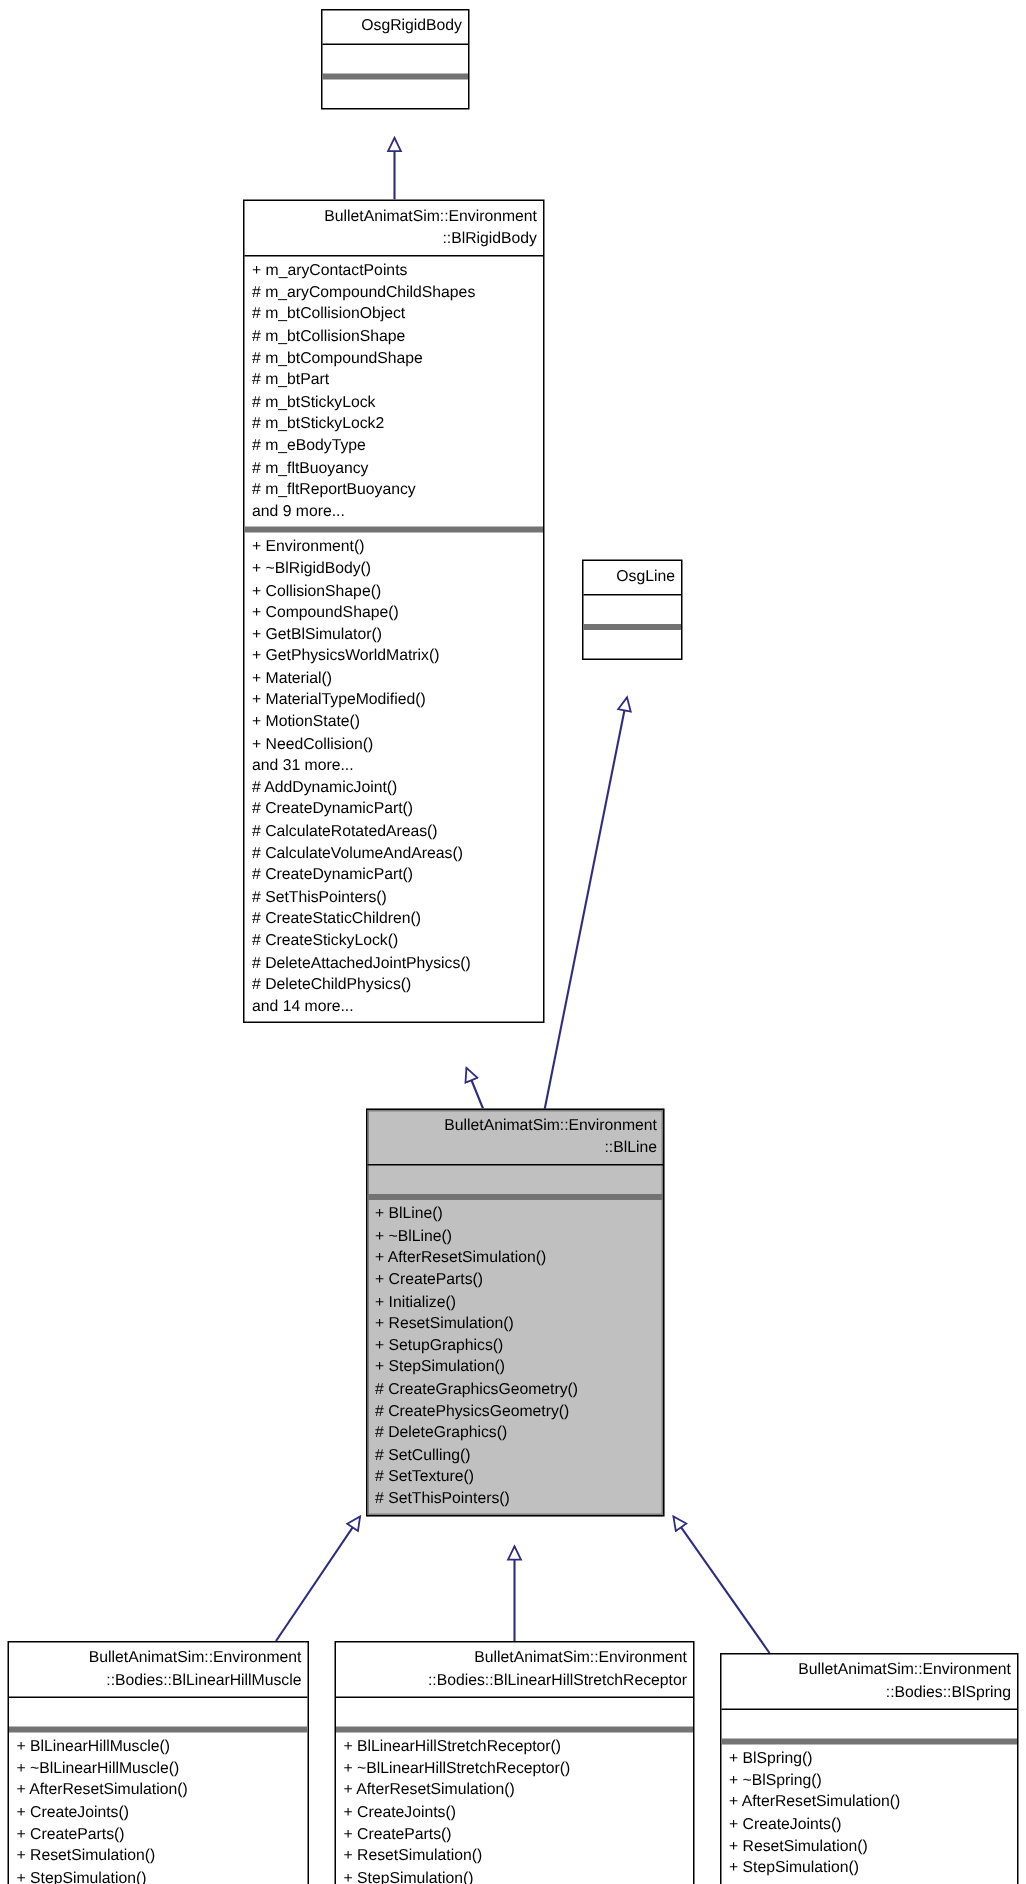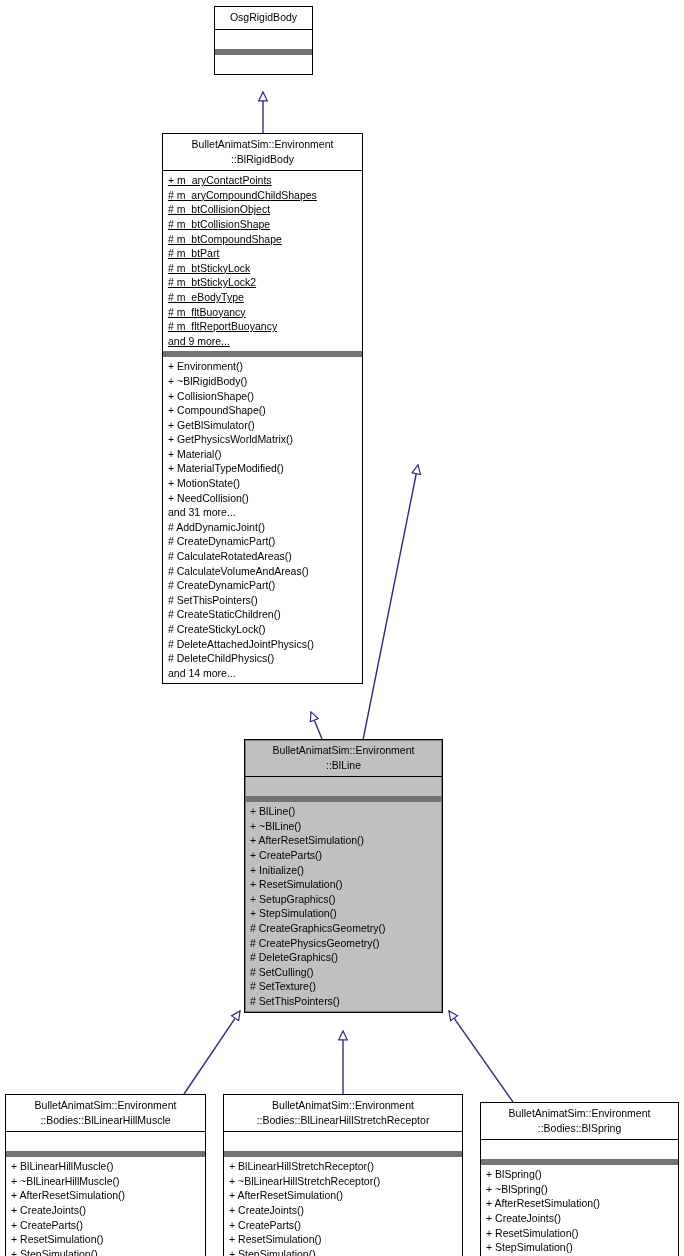--- a/index.html
+++ b/index.html
@@ -36,35 +36,34 @@
     line-height: 14.6px;
     color: #000000;
     z-index: 2;
   }
   .uml-node.highlight {
     background: #c0c0c0;
     border: 1px solid #000000;
     box-shadow: 1px 1px 0 0 #808080 inset, -1px -1px 0 0 #808080 inset;
   }
   .uml-title {
-    text-align: center;
+    text-align: right;
     padding: 3px 4px 4px 4px;
     white-space: pre-line;
     border-bottom: 1px solid #000000;
   }
   .uml-node.highlight .uml-title {
     border-bottom: 1px solid #000000;
   }
   .uml-attrs, .uml-ops {
     padding: 2px 4px 3px 5px;
     text-align: left;
   }
   .uml-attrs {
-    border-bottom: 6px solid #737373;
-    text-decoration: underline;
+    border-bottom: 4px solid #737373;
   }
   .uml-attrs.empty, .uml-ops.empty {
     height: 19px;
     padding-top: 0;
     padding-bottom: 0;
   }
   .uml-row {
     white-space: nowrap;
     overflow: hidden;
   }
@@ -136,20 +135,25 @@
         <div class="uml-row"># CreateDynamicPart()</div>
         <div class="uml-row"># SetThisPointers()</div>
         <div class="uml-row"># CreateStaticChildren()</div>
         <div class="uml-row"># CreateStickyLock()</div>
         <div class="uml-row"># DeleteAttachedJointPhysics()</div>
         <div class="uml-row"># DeleteChildPhysics()</div>
         <div class="uml-row">and 14 more...</div>
       </div>
   </div>
 
+  <div class="uml-node" style="left:388px; top:373px; width:67px;">
+    <div class="uml-title">OsgLine</div>
+    <div class="uml-attrs empty"></div>
+    <div class="uml-ops empty"></div>
+  </div>
 
   <div class="uml-node highlight" style="left:244px; top:739px; width:199px;">
     <div class="uml-title">BulletAnimatSim::Environment
 ::BlLine</div>
     <div class="uml-attrs empty"></div>
     <div class="uml-ops">
         <div class="uml-row">+ BlLine()</div>
         <div class="uml-row">+ ~BlLine()</div>
         <div class="uml-row">+ AfterResetSimulation()</div>
         <div class="uml-row">+ CreateParts()</div>

